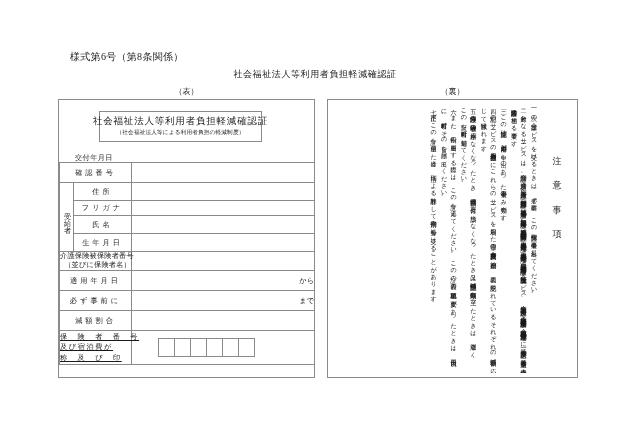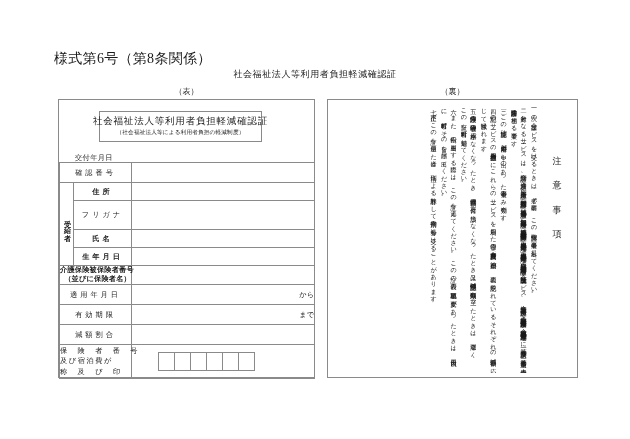--- a/index.html
+++ b/index.html
@@ -12,23 +12,23 @@
     height: 439px;
     position: relative;
     font-family: "Liberation Serif", "DejaVu Serif", serif;
     color: #1a1a1a;
     overflow: hidden;
   }
 
   
   #form-number {
     position: absolute;
-    left: 54px;
+    left: 70px;
     top: 50px;
-    font-size: 14px;
+    font-size: 10px;
     letter-spacing: 0.3px;
     white-space: nowrap;
   }
   #doc-title {
     position: absolute;
     left: 0;
     top: 68px;
     width: 630px;
     text-align: center;
     font-size: 9px;
@@ -145,23 +145,23 @@
   .side-vert span {
     writing-mode: vertical-rl;
     display: inline-block;
     letter-spacing: 7px;
     text-indent: 4px;
   }
   .val { text-align: right; padding-right: 10px; }
   .val-empty { }
 
   .row-h20 { height: 20px; padding-left: 24px; }
-  .row-h18 { height: 18px; font-weight: bold; }
-  .row-h13 { height: 29px; }
-  .row-h34 { height: 34px; }
+  .row-h18 { height: 18px; }
+  .row-h13 { height: 15px; }
+  .row-h34 { height: 34px; text-decoration: underline; }
 
   
   td.dotted-bottom { border-bottom: 1px dotted #9a9a9a; }
   td.dotted-top    { border-top: none; }
 
   
   #insurer-boxes {
     display: flex;
     margin-left: 27px;
   }
@@ -270,21 +270,21 @@
         </td>
         <td class="val val-empty"></td>
       </tr>
 
       <tr class="row-h20">
         <td class="lbl no-right" colspan="2">適用年月日</td>
         <td class="val">から</td>
       </tr>
 
       <tr class="row-h20">
-        <td class="lbl no-right" colspan="2">有効期限</td>
+        <td class="lbl no-right" colspan="2">必ず事前に</td>
         <td class="val">まで</td>
       </tr>
 
       <tr class="row-h20">
         <td class="lbl no-right" colspan="2">減額割合</td>
         <td class="val val-empty"></td>
       </tr>
 
       <tr class="row-h34">
         <td class="lbl-multi no-right" colspan="2">

